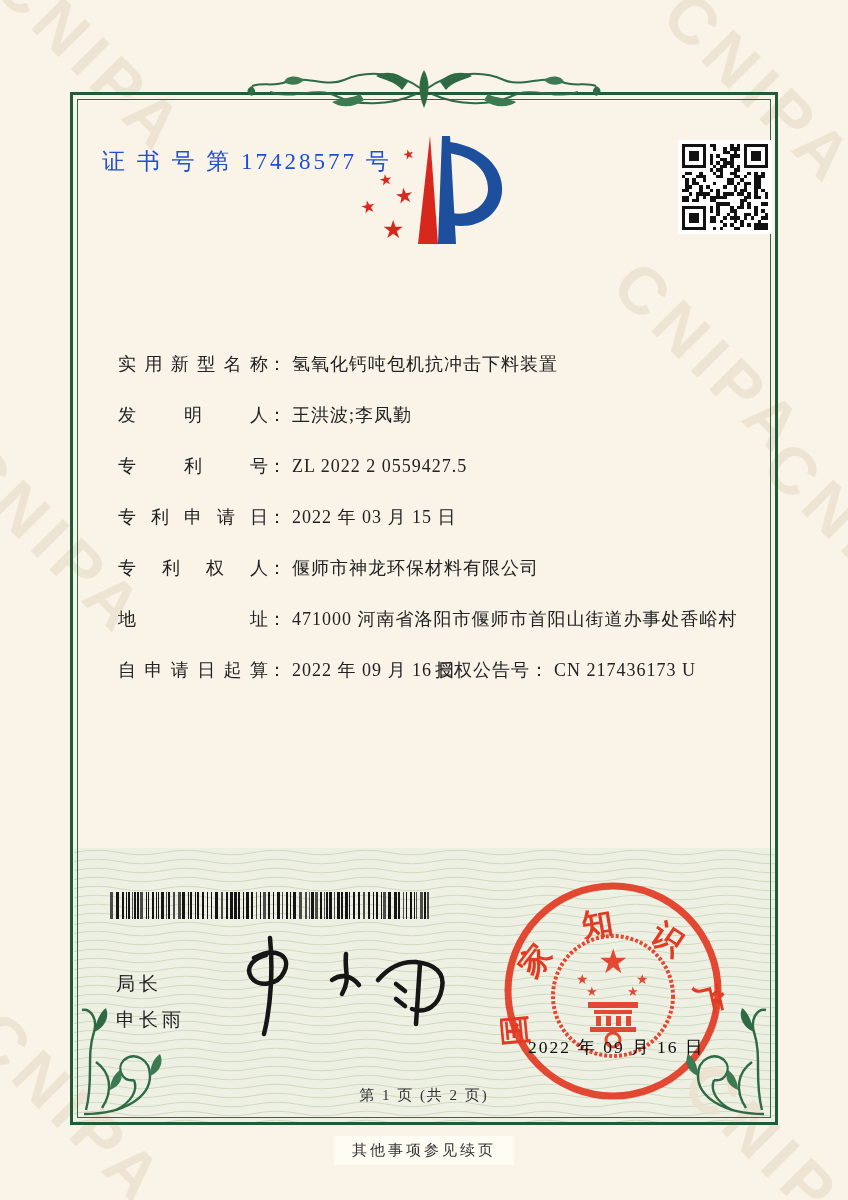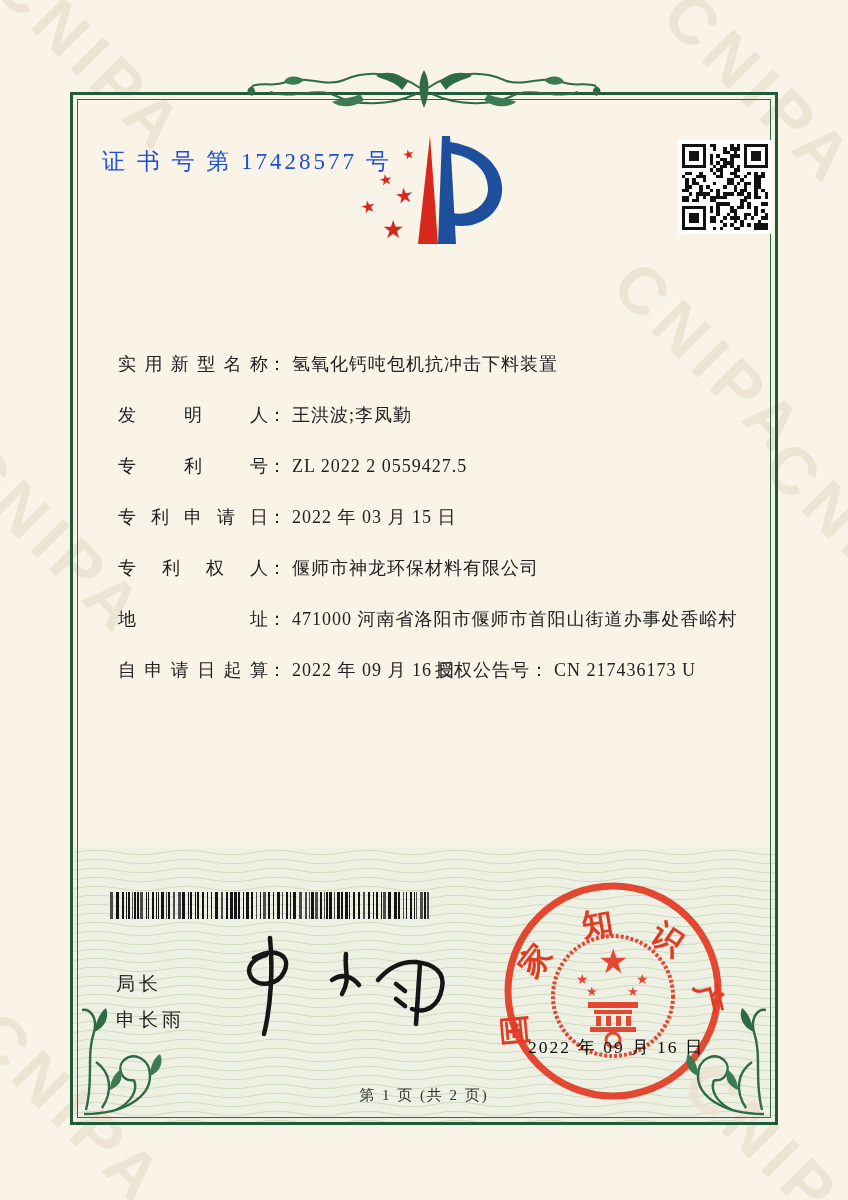--- a/index.html
+++ b/index.html
@@ -608,15 +608,18 @@
             <circle cx="113" cy="162" r="7" fill="none" stroke="#e23a23" stroke-width="3"></circle>
           </g>
         </g>
       </svg>
     </div>
 
     <div class="seal-date">2022 年 09 月 16 日</div>
 
     <div class="page-num">第 1 页 (共 2 页)</div>
 
+    <div class="cont-note">
+      <span>其他事项参见续页</span>
+    </div>
 
   </div>
 </div>
 
 </body></html>

